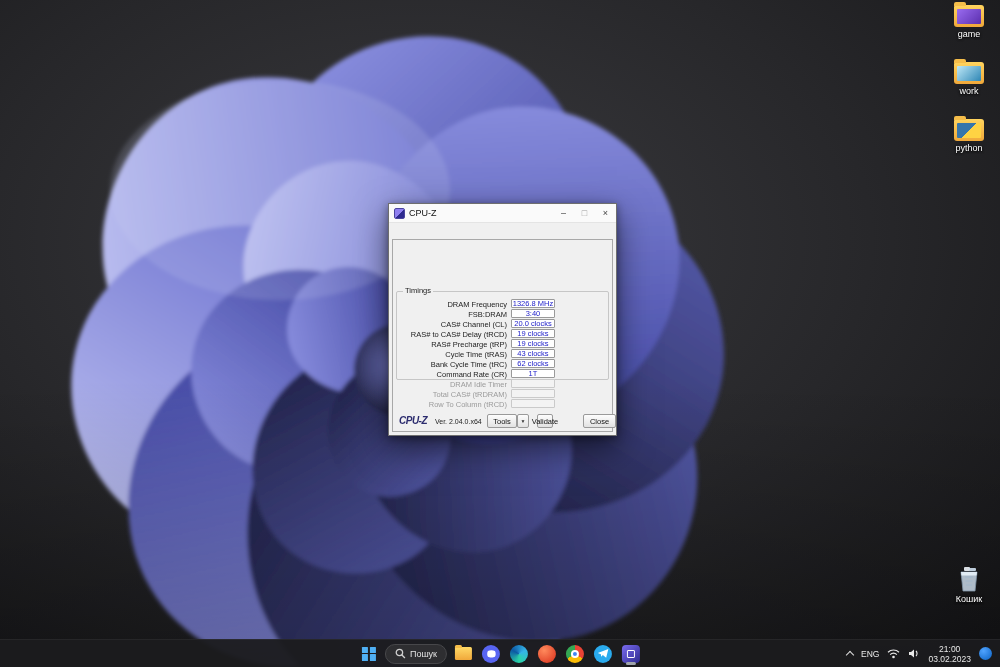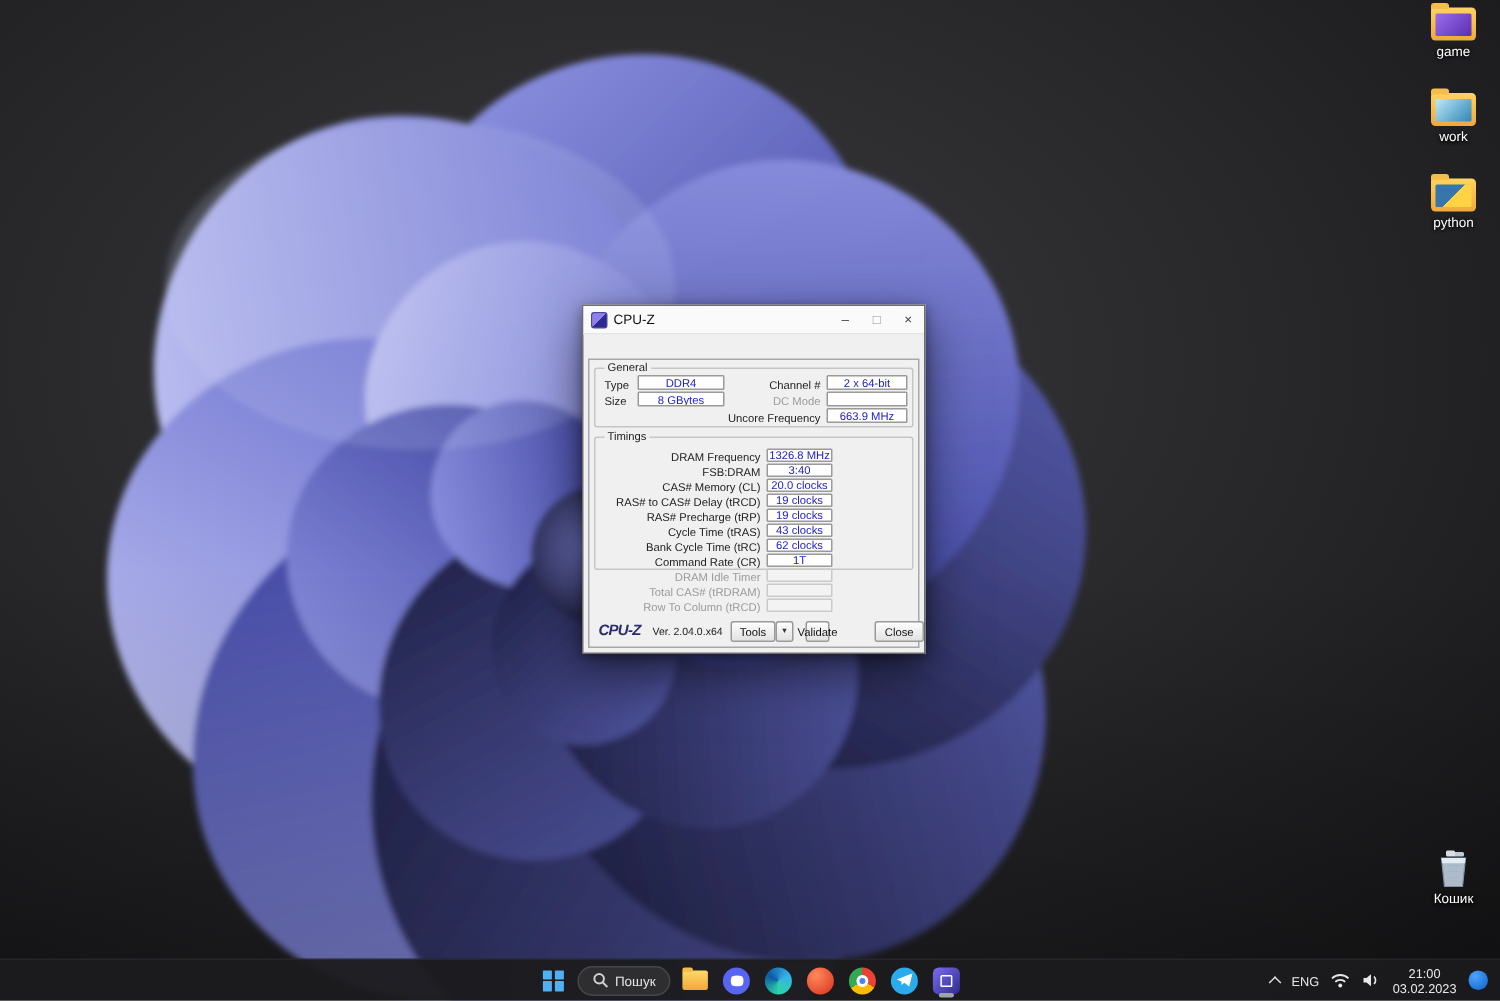--- a/index.html
+++ b/index.html
@@ -221,47 +221,34 @@
       <div class="winbtns">
         <div class="winbtn">–</div>
         <div class="winbtn max">□</div>
         <div class="winbtn">×</div>
       </div>
     </div>
 
 
     <div class="pageframe">
 
-      <div class="group g-general">
-        <div class="grouplabel">General</div>
-        <div class="slabel" style="left:6px; top:6px;">Type</div>
-        <div class="fld" style="left:28px; top:4px; width:58px;">DDR4</div>
-        <div class="slabel" style="left:6px; top:17px;">Size</div>
-        <div class="fld" style="left:28px; top:15px; width:58px;">8 GBytes</div>
-        <div class="slabel right" style="left:84px; top:6px; width:66px;">Channel #</div>
-        <div class="fld" style="left:154px; top:4px; width:54px;">2 x 64-bit</div>
-        <div class="slabel right gray" style="left:84px; top:17px; width:66px;">DC Mode</div>
-        <div class="fld" style="left:154px; top:15px; width:54px;"></div>
-        <div class="slabel right" style="left:64px; top:28px; width:86px;">Uncore Frequency</div>
-        <div class="fld" style="left:154px; top:26px; width:54px;">663.9 MHz</div>
-      </div>
 
       <div class="group g-timings">
         <div class="grouplabel">Timings</div>
         <div class="t-rows">
           <div class="t-row">
             <div class="lbl">DRAM Frequency</div>
             <div class="fld">1326.8 MHz</div>
           </div>
           <div class="t-row">
             <div class="lbl">FSB:DRAM</div>
             <div class="fld">3:40</div>
           </div>
           <div class="t-row">
-            <div class="lbl">CAS# Memory (CL)</div>
+            <div class="lbl">CAS# Channel (CL)</div>
             <div class="fld">20.0 clocks</div>
           </div>
           <div class="t-row">
             <div class="lbl">RAS# to CAS# Delay (tRCD)</div>
             <div class="fld">19 clocks</div>
           </div>
           <div class="t-row">
             <div class="lbl">RAS# Precharge (tRP)</div>
             <div class="fld">19 clocks</div>
           </div>

